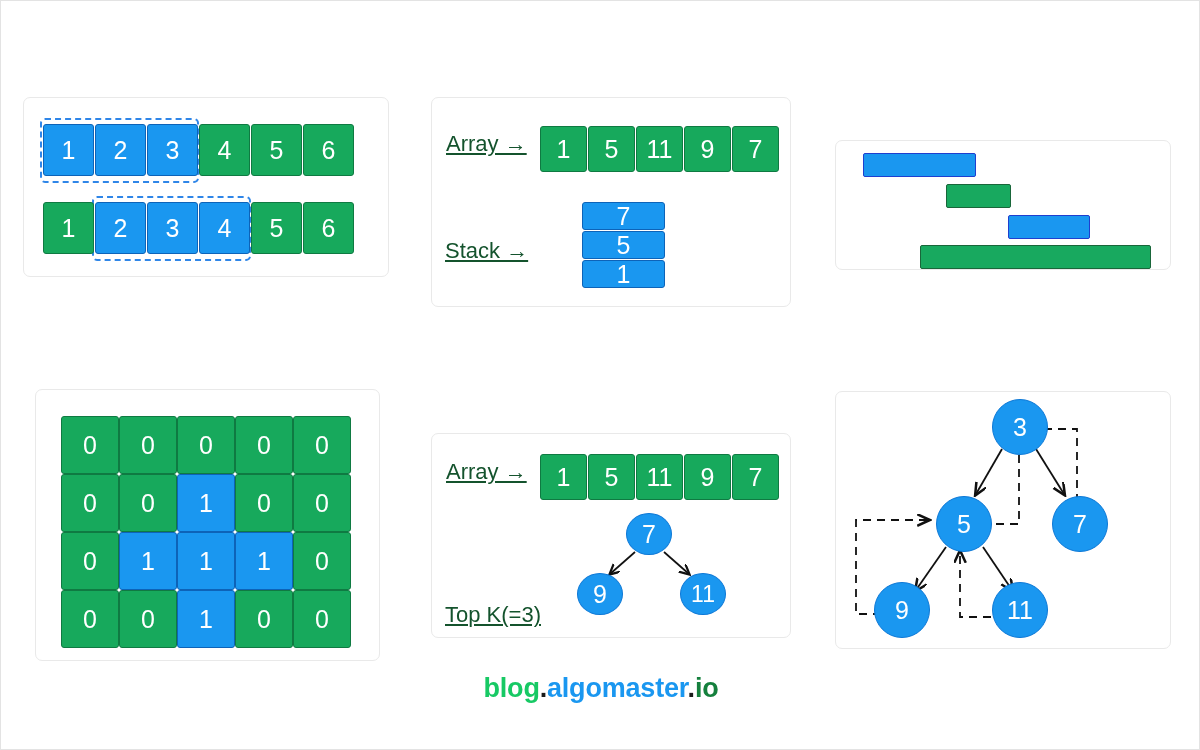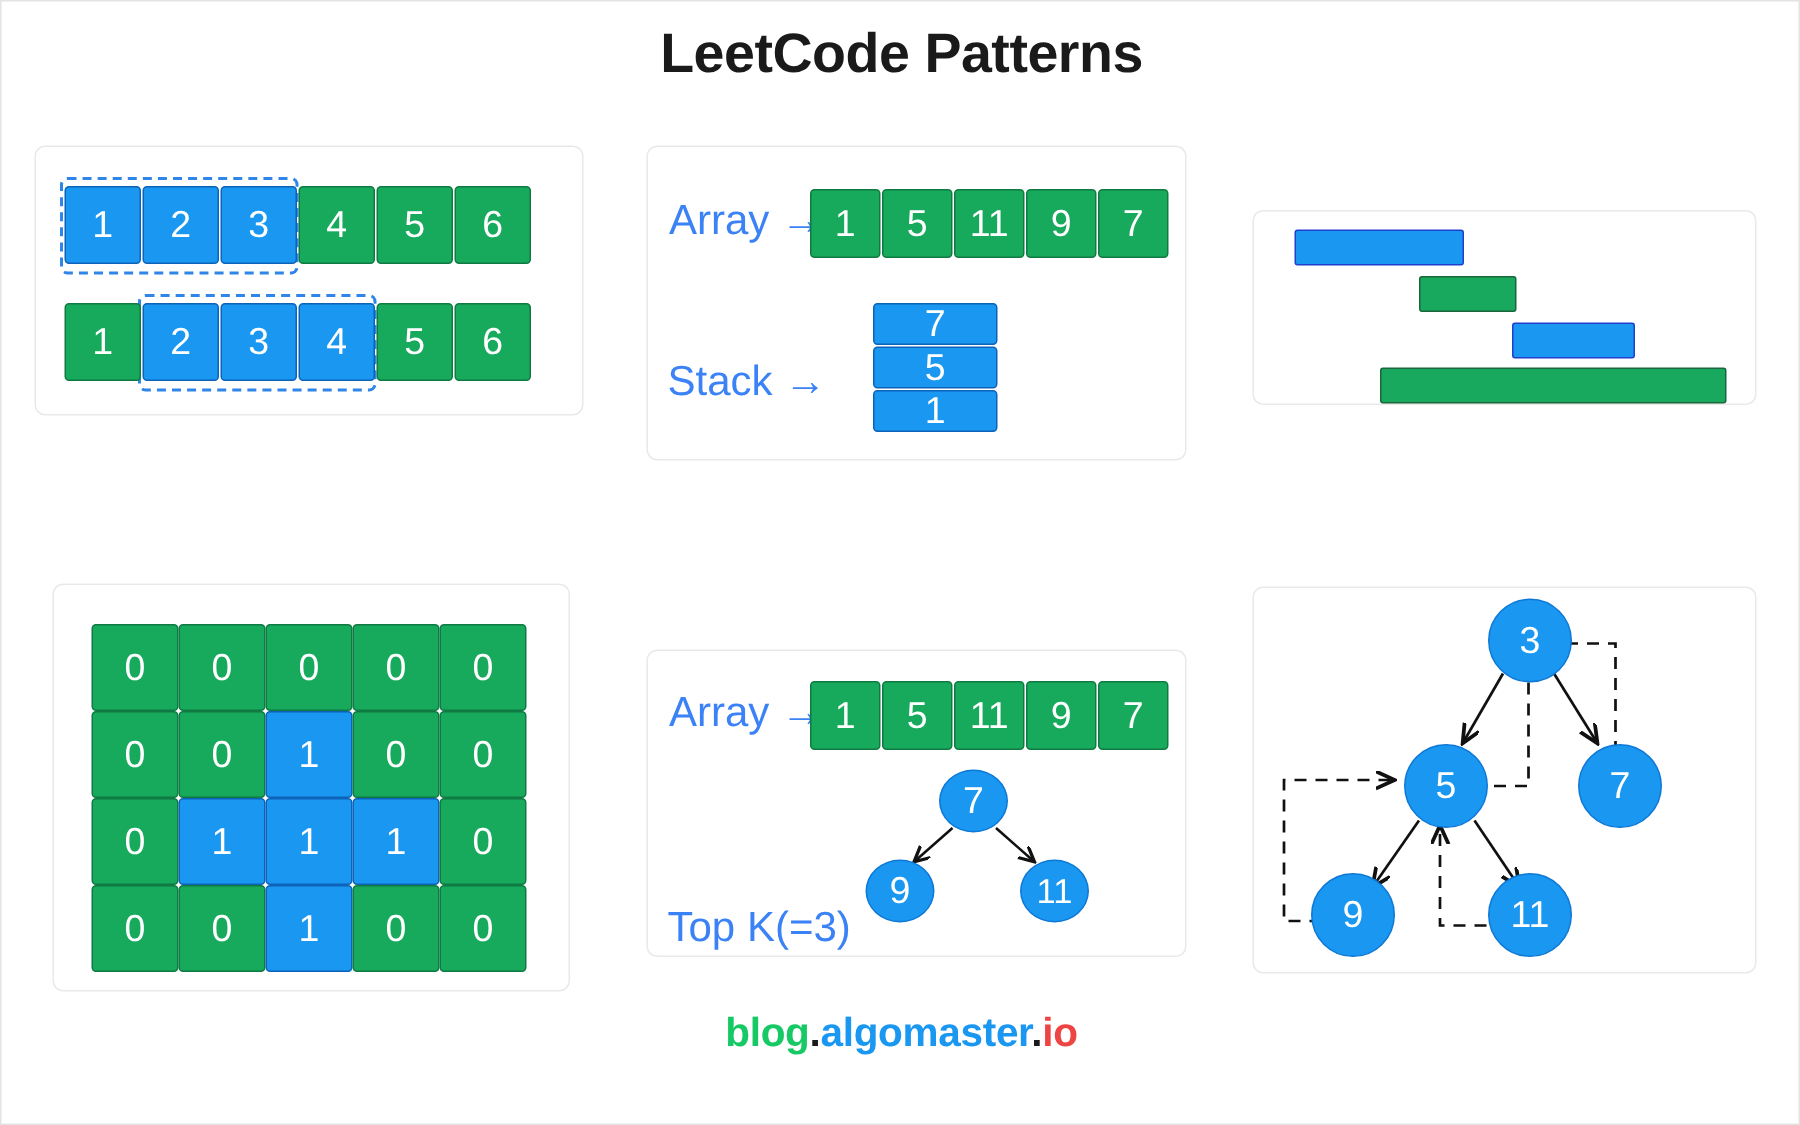--- a/index.html
+++ b/index.html
@@ -50,23 +50,24 @@
   .cell.blue  { background: #1a97f0; border: 1.6px solid #0d63b8; }
 
   .dashed-window {
     position: absolute;
     border: 2.5px dashed #2f86e8;
     border-radius: 5px;
   }
 
   .arrow-label {
     position: absolute;
-    font-size: 28px;
-    color: #3b82f6;
+    font-size: 22px;
+    color: #14532d;
     white-space: nowrap;
+    text-decoration: underline;
   }
 
   
   .bar { position: absolute; border-radius: 2px; }
   .bar.blue  { background: #1a97f0; border: 1.6px solid #1f3fcf; }
   .bar.green { background: #18a95f; border: 1.6px solid #19663a; }
 
   
   .node {
     position: absolute;
@@ -90,28 +91,27 @@
     left: 0; width: 1200px;
     top: 672px;
     text-align: center;
     font-size: 27px;
     font-weight: bold;
     letter-spacing: -0.2px;
   }
   .f-blog { color: #17c964; }
   .f-dot  { color: #1a1a1a; }
   .f-algo { color: #1a97f0; }
-  .f-io   { color: #ef4444; }
+  .f-io   { color: #15803d; }
 </style>
 </head>
 <body>
 
 <div id="page">
 
-  <div id="page-title">LeetCode Patterns</div>
 
   <div class="panel" id="panel-sliding-window" style="left:22px; top:96px; width:366px; height:180px;">
 
     <div class="dashed-window" style="left:16px; top:20px; width:159px; height:65px;"></div>
     <div class="cell blue" style="left:19px; top:26px; width:51px; height:52px;">1</div>
     <div class="cell blue" style="left:71px; top:26px; width:51px; height:52px;">2</div>
     <div class="cell blue" style="left:123px; top:26px; width:51px; height:52px;">3</div>
     <div class="cell green" style="left:175px; top:26px; width:51px; height:52px;">4</div>
     <div class="cell green" style="left:227px; top:26px; width:51px; height:52px;">5</div>
     <div class="cell green" style="left:279px; top:26px; width:51px; height:52px;">6</div>

